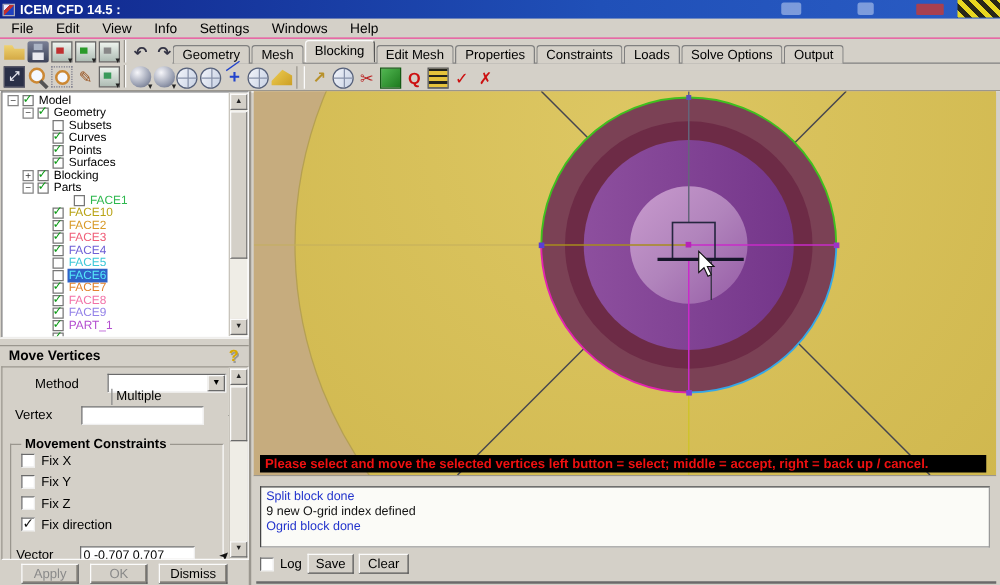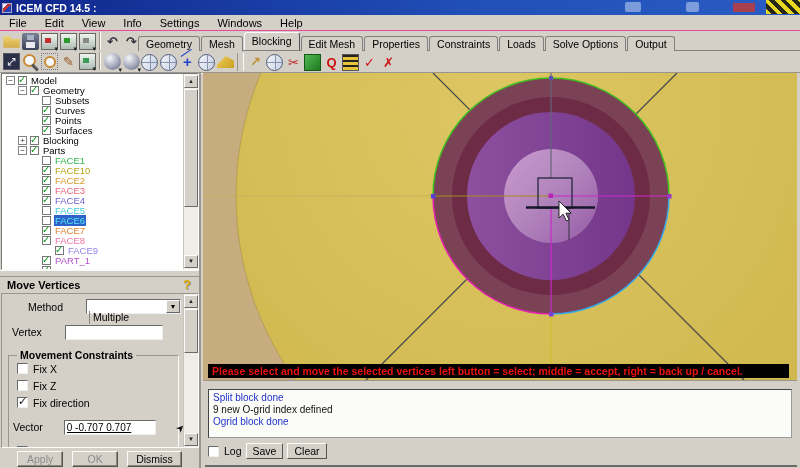--- a/index.html
+++ b/index.html
@@ -256,21 +256,21 @@
           <div class="trow" style="padding-left: 15px;">
             <span class="texp">+</span>
             <span class="tcb on"></span>
             <span class="tlbl" style="color: rgb(0, 0, 0);">Blocking</span>
           </div>
           <div class="trow" style="padding-left: 15px;">
             <span class="texp">−</span>
             <span class="tcb on"></span>
             <span class="tlbl" style="color: rgb(0, 0, 0);">Parts</span>
           </div>
-          <div class="trow" style="padding-left: 27px;">
+          <div class="trow" style="padding-left: 44px;">
             <span style="width: 12px; flex: 0 0 auto;"></span>
             <span class="tcb"></span>
             <span class="tlbl" style="color: rgb(46, 184, 78);">FACE1</span>
           </div>
           <div class="trow" style="padding-left: 27px;">
             <span style="width: 12px; flex: 0 0 auto;"></span>
             <span class="tcb on"></span>
             <span class="tlbl" style="color: rgb(184, 163, 21);">FACE10</span>
           </div>
           <div class="trow" style="padding-left: 27px;">
@@ -301,21 +301,21 @@
           <div class="trow" style="padding-left: 27px;">
             <span style="width: 12px; flex: 0 0 auto;"></span>
             <span class="tcb on"></span>
             <span class="tlbl" style="color: rgb(226, 130, 46);">FACE7</span>
           </div>
           <div class="trow" style="padding-left: 27px;">
             <span style="width: 12px; flex: 0 0 auto;"></span>
             <span class="tcb on"></span>
             <span class="tlbl" style="color: rgb(242, 114, 168);">FACE8</span>
           </div>
-          <div class="trow" style="padding-left: 40px;">
+          <div class="trow" style="padding-left: 27px;">
             <span style="width: 12px; flex: 0 0 auto;"></span>
             <span class="tcb on"></span>
             <span class="tlbl" style="color: rgb(147, 130, 232);">FACE9</span>
           </div>
           <div class="trow" style="padding-left: 27px;">
             <span style="width: 12px; flex: 0 0 auto;"></span>
             <span class="tcb on"></span>
             <span class="tlbl" style="color: rgb(180, 79, 208);">PART_1</span>
           </div>
           <div class="trow" style="padding-left: 27px;">
@@ -348,20 +348,24 @@
           <input class="tfield" style="margin-left: 5px; width: 98px;" value="">
           <span class="ptr-ico"></span>
           <span class="dots">. . .</span>
         </div>
         <div id="groupbox">
           <span id="grouptitle">Movement Constraints</span>
           <div id="cbgroup1">
               <div class="cbrow">
                 <span class="cb"></span>
                 <span>Fix X</span>
+              </div>
+              <div class="cbrow">
+                <span class="cb"></span>
+                <span>Fix Y</span>
               </div>
               <div class="cbrow">
                 <span class="cb"></span>
                 <span>Fix Z</span>
               </div>
               <div class="cbrow">
                 <span class="cb on"></span>
                 <span>Fix direction</span>
               </div>
             </div>

